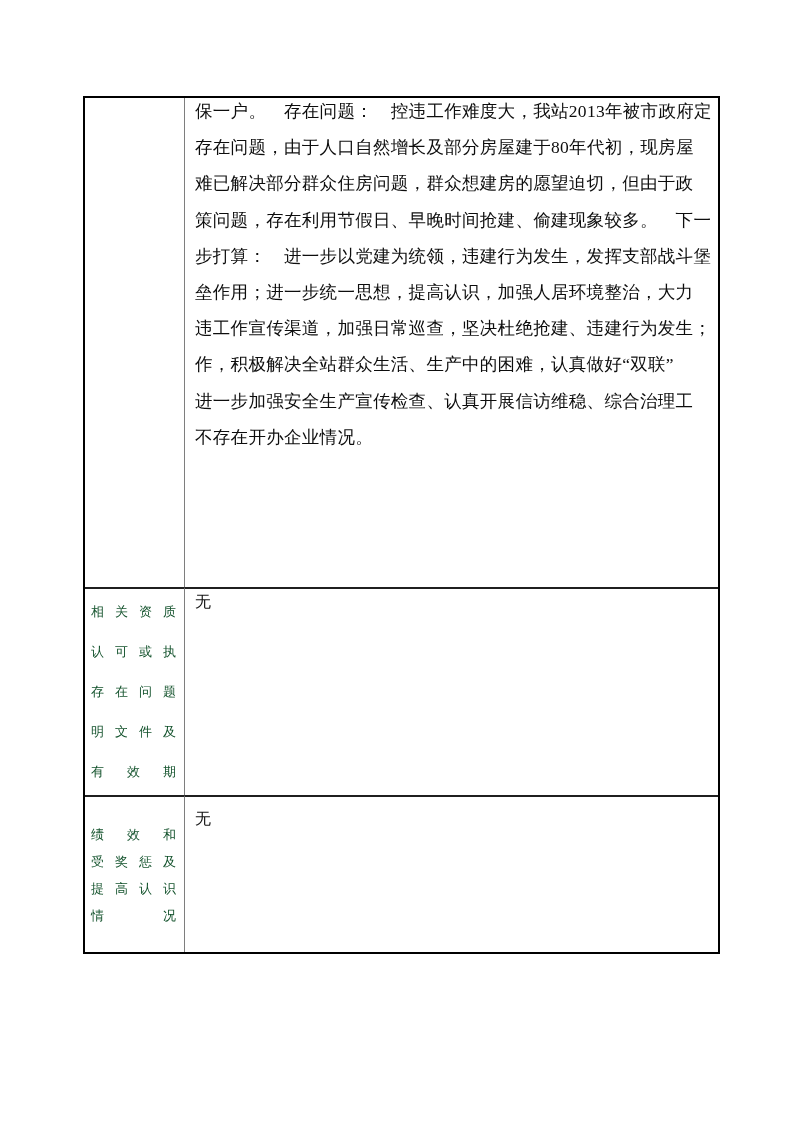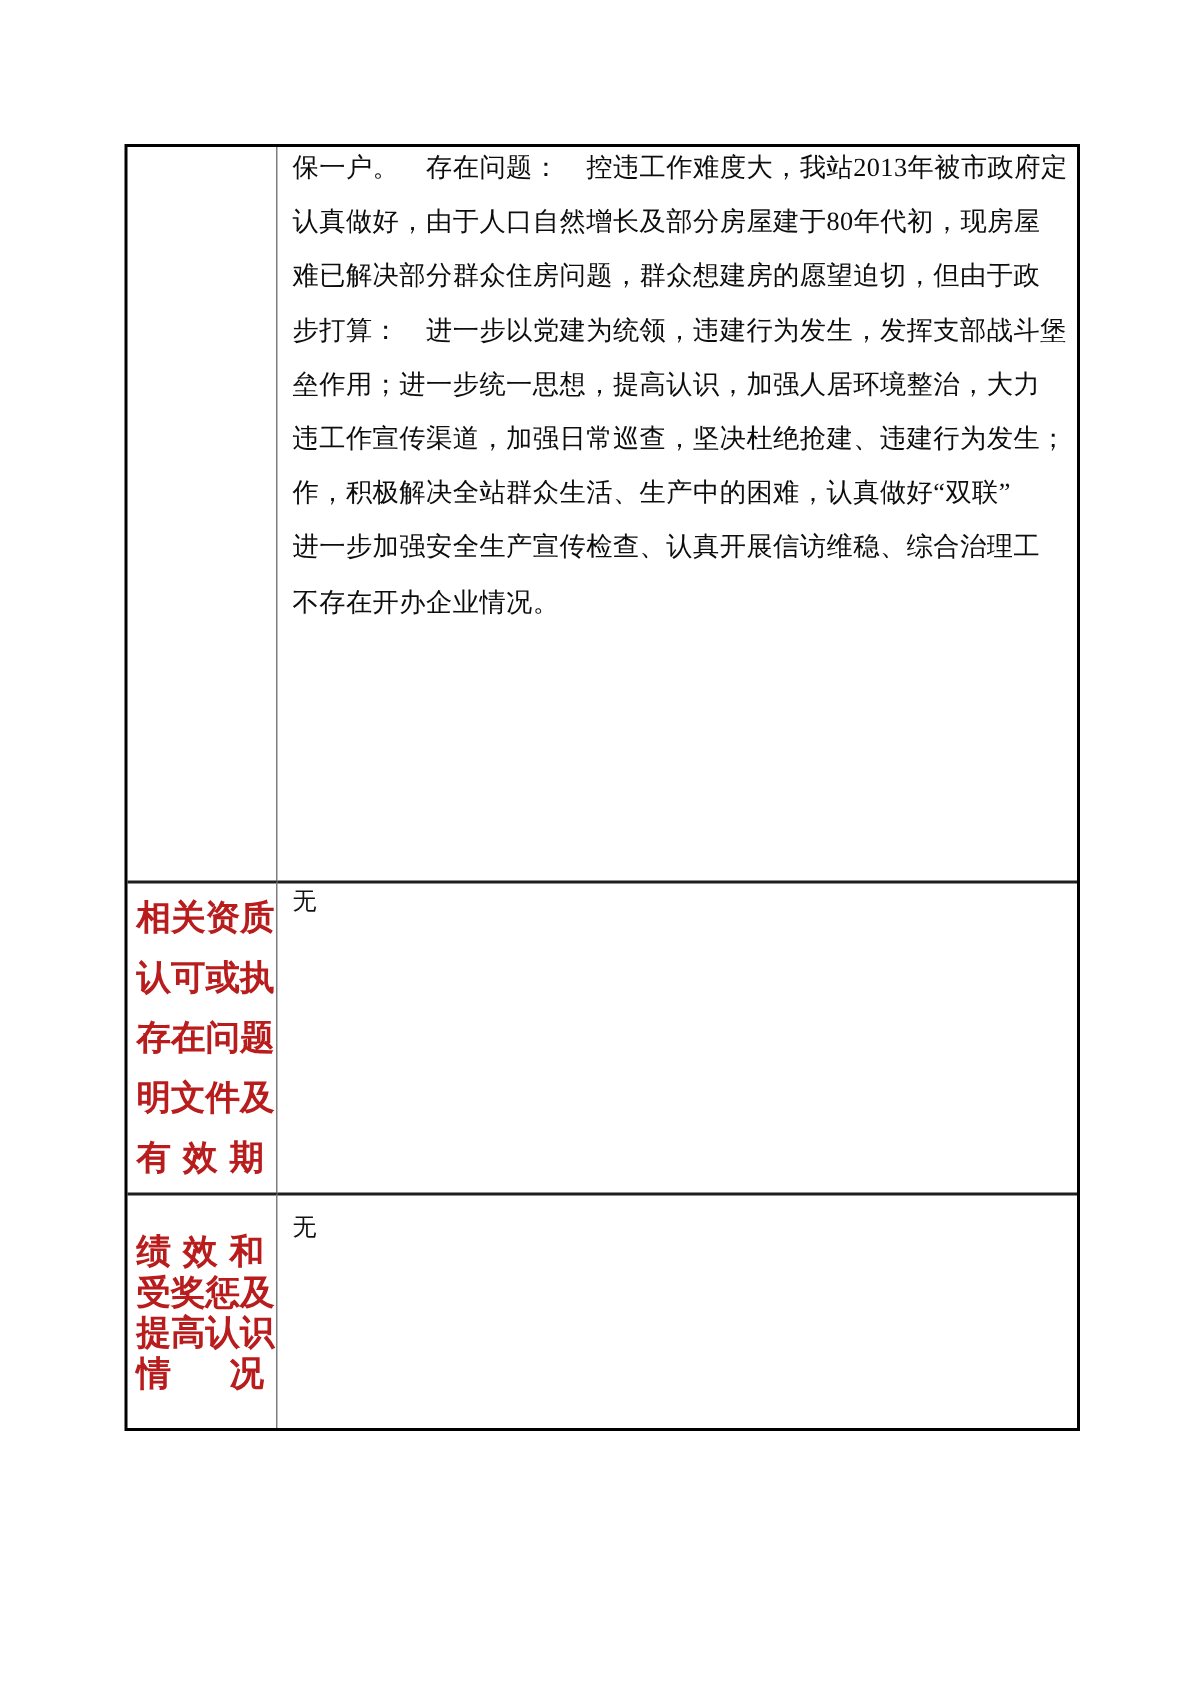--- a/index.html
+++ b/index.html
@@ -18,23 +18,23 @@
     border: 2.5px solid #000000;
     display: grid;
     grid-template-columns: 100px 1fr;
     grid-template-rows: 488.5px 208px auto;
     background: #ffffff;
   }
   .cell { overflow: hidden; }
   .label-cell {
     border-right: 1.5px solid #7e7e7e;
     padding: 0 8px 0 6px;
-    font-weight: bold;
-    font-size: 23px;
-    color: #b91c1c;
+    font-weight: normal;
+    font-size: 13px;
+    color: #14532d;
   }
   .row2-border { border-top: 2px solid #1f1f1f; }
   .row3-border { border-top: 2px solid #1f1f1f; }
   .hline {
     text-align: justify;
     text-align-last: justify;
     -moz-text-align-last: justify;
     white-space: nowrap;
   }
   .label-cell.r2 { padding-top: 3px; }
@@ -62,22 +62,23 @@
 </style>
 </head>
 <body>
 
 <div class="doc-table">
 
   <div class="cell label-cell r1"></div>
   <div class="cell body-cell r1">
     <div class="para">
       <div class="tline">保一户。　存在问题：　控违工作难度大，我站2013年被市政府定</div>
-      <div class="tline">认真做好，由于人口自然增长及部分房屋建于80年代初，现房屋</div>
+      <div class="tline">存在问题，由于人口自然增长及部分房屋建于80年代初，现房屋</div>
       <div class="tline">难已解决部分群众住房问题，群众想建房的愿望迫切，但由于政</div>
+      <div class="tline">策问题，存在利用节假日、早晚时间抢建、偷建现象较多。　下一</div>
       <div class="tline">步打算：　进一步以党建为统领，违建行为发生，发挥支部战斗堡</div>
       <div class="tline">垒作用；进一步统一思想，提高认识，加强人居环境整治，大力</div>
       <div class="tline">违工作宣传渠道，加强日常巡查，坚决杜绝抢建、违建行为发生；</div>
       <div class="tline">作，积极解决全站群众生活、生产中的困难，认真做好“双联”</div>
       <div class="tline">进一步加强安全生产宣传检查、认真开展信访维稳、综合治理工</div>
       <div class="tline">不存在开办企业情况。</div>
     </div>
   </div>
 
   <div class="cell label-cell r2 row2-border">

